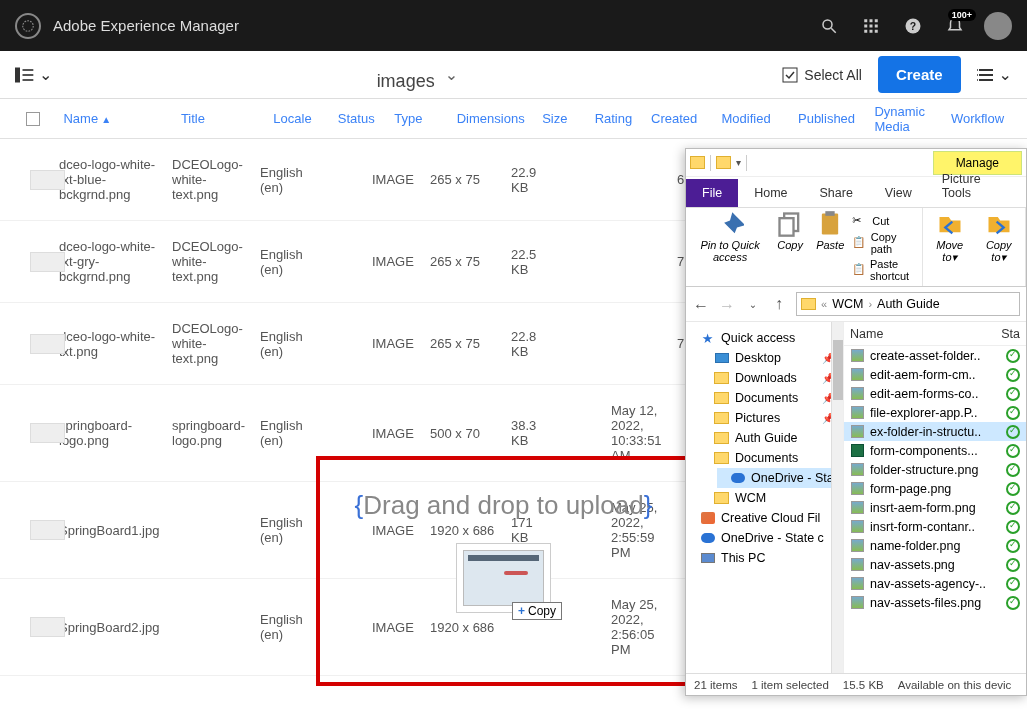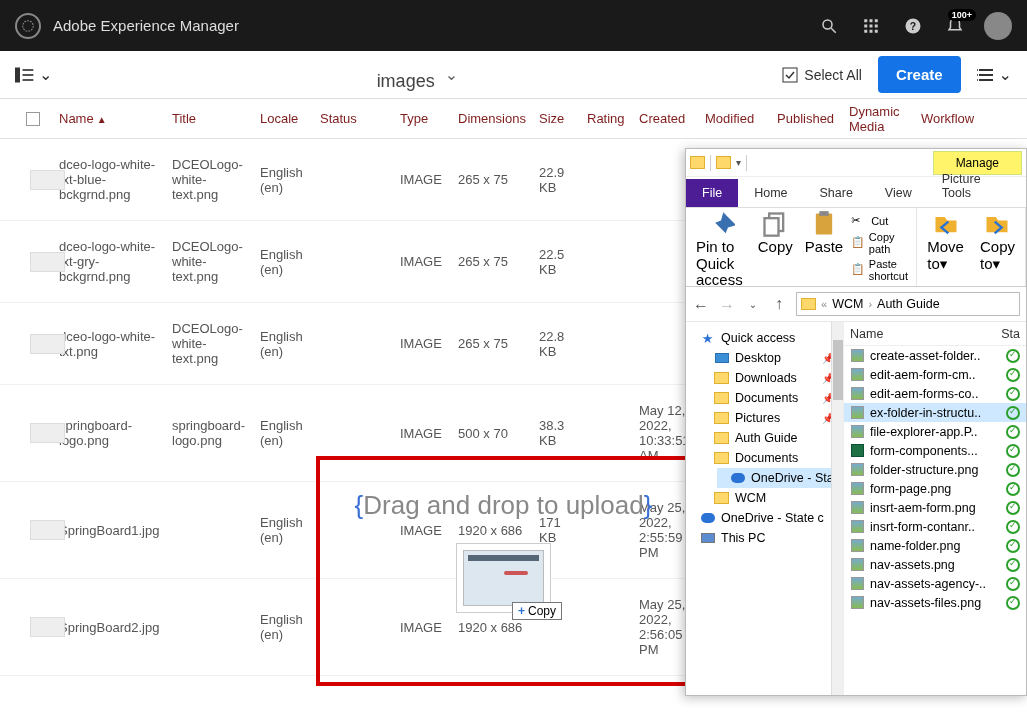--- a/index.html
+++ b/index.html
@@ -22,25 +22,25 @@
 .rail-toggle svg { width:20px; height:16px; margin-right:4px; }
 .toolbar-center { flex:1; display:flex; justify-content:center; align-items:center; }
 .breadcrumb-title { font-size:18px; color:#444;margin-top:14px; }
 .breadcrumb-chevron { margin-left:10px; color:#666; }
 .toolbar-right { display:flex; align-items:center; gap:16px; }
 .select-all { display:flex; align-items:center; gap:6px; cursor:pointer; color:#333; font-size:14px; }
 .create-btn { background:#1473e6; color:#fff; border:none; padding:10px 18px; border-radius:4px; font-size:15px; font-weight:bold; cursor:pointer; }
 .view-switch { display:flex; align-items:center; cursor:pointer; color:#333; gap:4px; }
 
 
-.col-headers { height:40px; display:flex; align-items:center; padding:0 0 0 10px; border-bottom:1px solid #e0e0e0; color:#7f1d1d; font-size:13px; }
+.col-headers { height:40px; display:flex; align-items:center; padding:0 0 0 10px; border-bottom:1px solid #e0e0e0; color:#3b82f6; font-size:13px;justify-content:space-between; }
 .chk-col { width:45px; display:flex; justify-content:center; }
 .chk { width:14px; height:14px; border:1px solid #999; }
 .col { padding:0 4px; }
-.c-name{width:113px;} .c-title{width:88px;} .c-locale{width:60px;} .c-status{width:52px;} .c-type{width:58px;margin-left:28px;} .c-dim{width:81px;} .c-size{width:48px;} .c-rating{width:52px;} .c-created{width:66px;} .c-modified{width:72px;} .c-published{width:72px;} .c-dm{width:72px;} .c-wf{width:80px;}
+.c-name{width:113px;} .c-title{width:88px;} .c-locale{width:60px;} .c-status{width:52px;} .c-type{width:58px;} .c-dim{width:81px;} .c-size{width:48px;} .c-rating{width:52px;} .c-created{width:66px;} .c-modified{width:72px;} .c-published{width:72px;} .c-dm{width:72px;} .c-wf{width:80px;}
 .c-name .sort{font-size:10px;margin-left:3px;}
 
 
 .rows { }
 .row { display:flex; align-items:center; padding:18px 0 18px 10px; border-bottom:1px solid #f0f0f0; color:#555; font-size:13px; }
 .row .chk-col { width:45px; }
 .thumb { width:35px; height:20px; background:#eee; border:1px solid #ddd; margin-right:-35px; position:relative; left:-3px; }
 .row .cell { padding:0 4px; }
 
 
@@ -63,21 +63,21 @@
 .ex-titlebar .manage-wrap{ margin-left:auto; background:#eef9c6;border:1px solid #cde37a; }
 .ex-titlebar .manage{ background:#fff46a; padding:4px 22px; font-size:12px; }
 .ex-tabs { height:30px; display:flex; align-items:flex-end; font-size:12.5px; }
 .ex-tab { padding:7px 16px; color:#333; cursor:pointer; }
 .ex-tab.active { background:#4c1d95; color:#fff; }
 .ex-tab.tool { margin-left:auto; padding:7px 14px; color:#333; }
 .ex-ribbon { height:80px; border-top:1px solid #ddd; border-bottom:1px solid #ccc; display:flex; font-size:11px; }
 .rb-group { display:flex; flex-direction:column; align-items:center; justify-content:flex-end; padding:3px 6px 1px; border-right:1px solid #e4e4e4;}
 .rb-big { display:flex; flex-direction:column; align-items:center; gap:2px; cursor:pointer; padding:0 4px;}
 .rb-big .ic{width:28px;height:26px;display:flex;align-items:center;justify-content:center;}
-.rb-big .lbl{ font-size:15px; line-height:1.1;}
+.rb-big .lbl{ font-size:11px; text-align:center; line-height:1.1;font-style:italic;}
 .rb-row { display:flex; align-items:center; gap:4px; padding:1px 0; cursor:pointer;}
 .rb-row .ic{width:16px;height:14px;}
 .ex-addr { height:34px; display:flex; align-items:center; padding:0 6px; gap:8px; }
 .nav-arr { width:18px;height:18px;display:flex;align-items:center;justify-content:center;color:#555;cursor:pointer;}
 .addr-box { flex:1; height:24px; border:1px solid #bbb; display:flex; align-items:center; padding:0 4px; gap:5px; font-size:12.5px;}
 .addr-box .foldr{width:15px;height:12px;background:#ffd86b;border:1px solid #e0b030;}
 .addr-box .sep2{color:#888;font-size:11px;}
 .ex-body { flex:1; display:flex; border-top:1px solid #e8e8e8; overflow:hidden;}
 .ex-nav { width:158px; border-right:1px solid #eee; padding:6px 0; font-size:12.5px; overflow:hidden; position:relative;}
 .nav-item { display:flex; align-items:center; padding:3px 4px 3px 14px; gap:6px; cursor:pointer; white-space:nowrap;}
@@ -463,20 +463,26 @@
           <span>OneDrive - State</span>
         </div>
         <div class="nav-item sub">
           <div class="ic">
             <div class="ic-folder"></div>
           </div>
           <span>WCM</span>
         </div>
         <div class="nav-item">
           <div class="ic">
+            <div class="ic-cc"></div>
+          </div>
+          <span>Creative Cloud Fil</span>
+        </div>
+        <div class="nav-item">
+          <div class="ic">
             <div class="ic-cloud"></div>
           </div>
           <span>OneDrive - State c</span>
         </div>
         <div class="nav-item">
           <div class="ic">
             <div class="ic-pc"></div>
           </div>
           <span>This PC</span>
         </div>
@@ -504,36 +510,36 @@
             <div class="fname">edit-aem-form-cm..</div>
             <div class="fstat"></div>
           </div>
           <div class="frow">
             <div class="fic">
               <div class="ic-png"></div>
             </div>
             <div class="fname">edit-aem-forms-co..</div>
             <div class="fstat"></div>
           </div>
+          <div class="frow">
+            <div class="fic">
+              <div class="ic-png"></div>
+            </div>
+            <div class="fname">file-explorer-app.P..</div>
+            <div class="fstat"></div>
+          </div>
           <div class="frow selected">
             <div class="fic">
               <div class="ic-png"></div>
             </div>
             <div class="fname">ex-folder-in-structu..</div>
             <div class="fstat"></div>
           </div>
           <div class="frow">
             <div class="fic">
-              <div class="ic-png"></div>
-            </div>
-            <div class="fname">file-explorer-app.P..</div>
-            <div class="fstat"></div>
-          </div>
-          <div class="frow">
-            <div class="fic">
               <div class="ic-xls"></div>
             </div>
             <div class="fname">form-components...</div>
             <div class="fstat"></div>
           </div>
           <div class="frow">
             <div class="fic">
               <div class="ic-png"></div>
             </div>
             <div class="fname">folder-structure.png</div>
@@ -584,13 +590,19 @@
           <div class="frow">
             <div class="fic">
               <div class="ic-png"></div>
             </div>
             <div class="fname">nav-assets-files.png</div>
             <div class="fstat"></div>
           </div>
         </div>
     </div>
   </div>
+  <div class="ex-status">
+    <span>21 items</span>
+    <span>1 item selected</span>
+    <span>15.5 KB</span>
+    <span>Available on this devic</span>
+  </div>
 </div>
 
 </body></html>

